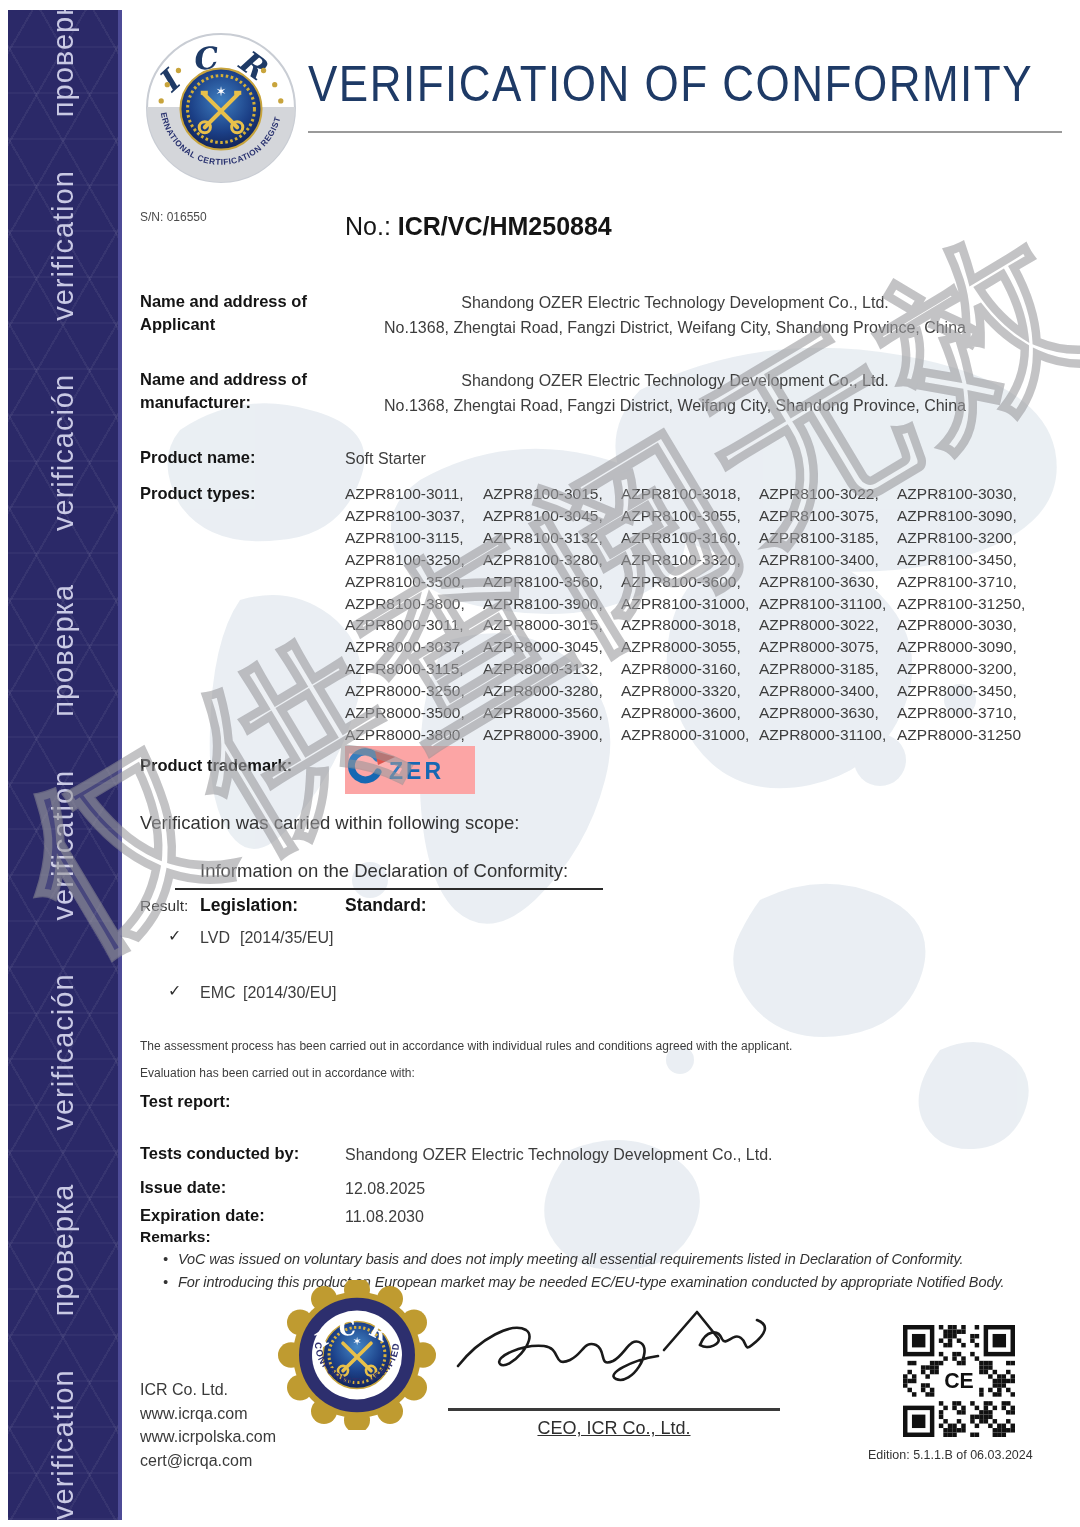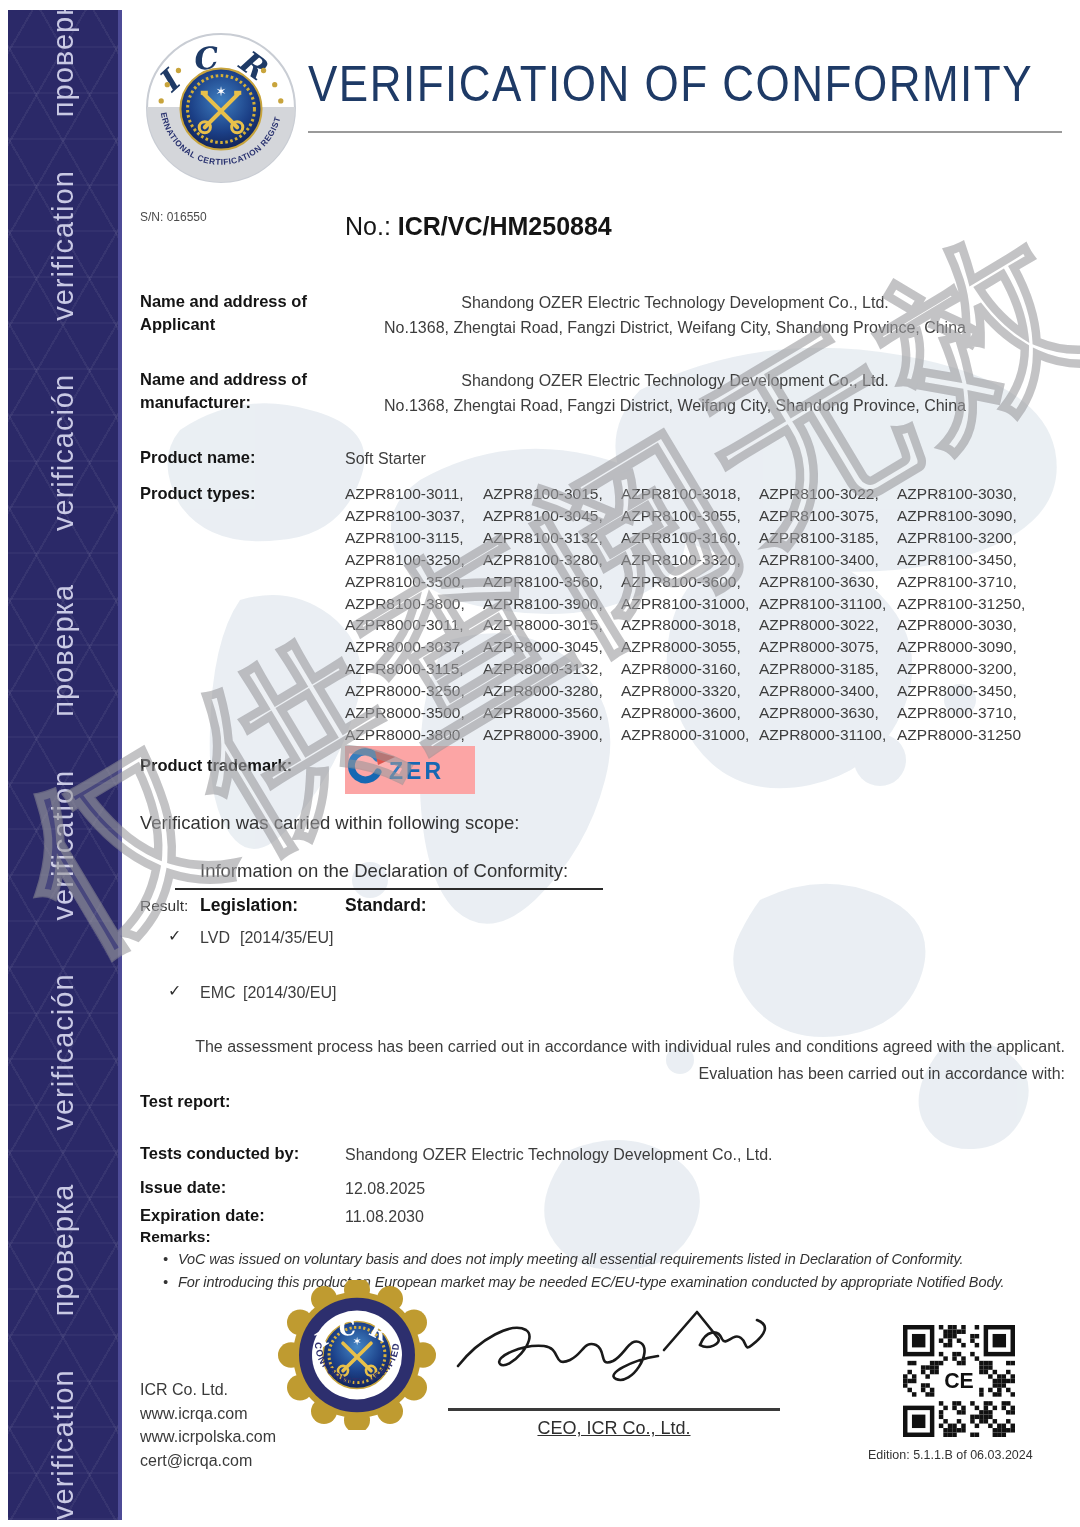--- a/index.html
+++ b/index.html
@@ -44,21 +44,21 @@
     font-size:15.5px;line-height:21.9px;color:#3d3d3d;}
 
   .scope-line{left:140px;top:812px;font-size:18.5px;color:#333;}
   .doc-title{left:200px;top:860px;font-size:18.5px;color:#333;}
   .doc-rule{left:175px;top:888px;width:428px;height:2px;background:#2a2a2a;}
   .th{font-weight:700;color:#141414;font-size:17.5px;}
   .result-h{left:140px;top:897px;font-size:15.5px;color:#333;}
   .check{font-size:16px;color:#2e2e2e;}
   .std{font-size:16px;line-height:27px;color:#3d3d3d;}
 
-  .para{font-size:16px;line-height:27px;color:#3d3d3d;text-align:right;}
+  .para{font-size:12px;line-height:27px;color:#3d3d3d;}
 
   .remarks-label{left:140px;top:1228px;font-size:15.5px;font-weight:700;color:#141414;}
   .remarks-list{left:155px;top:1248px;width:900px;margin:0;padding:0;list-style:none;font-style:italic;}
   .remarks-list li{font-size:14.5px;line-height:23px;color:#333;letter-spacing:-0.1px;}
   .remarks-list li::before{content:"•";margin:0 10px 0 8px;}
 
   .contacts{left:140px;top:1378px;font-size:16px;line-height:23.5px;color:#3a3a3a;}
   .sig-rule{left:448px;top:1408px;width:332px;height:3px;background:#3a3a3a;}
   .ceo-line{left:448px;top:1418px;width:332px;text-align:center;font-size:18px;color:#2e2e2e;text-decoration:underline;}
   .edition{left:868px;top:1448px;font-size:12.5px;color:#333;}

